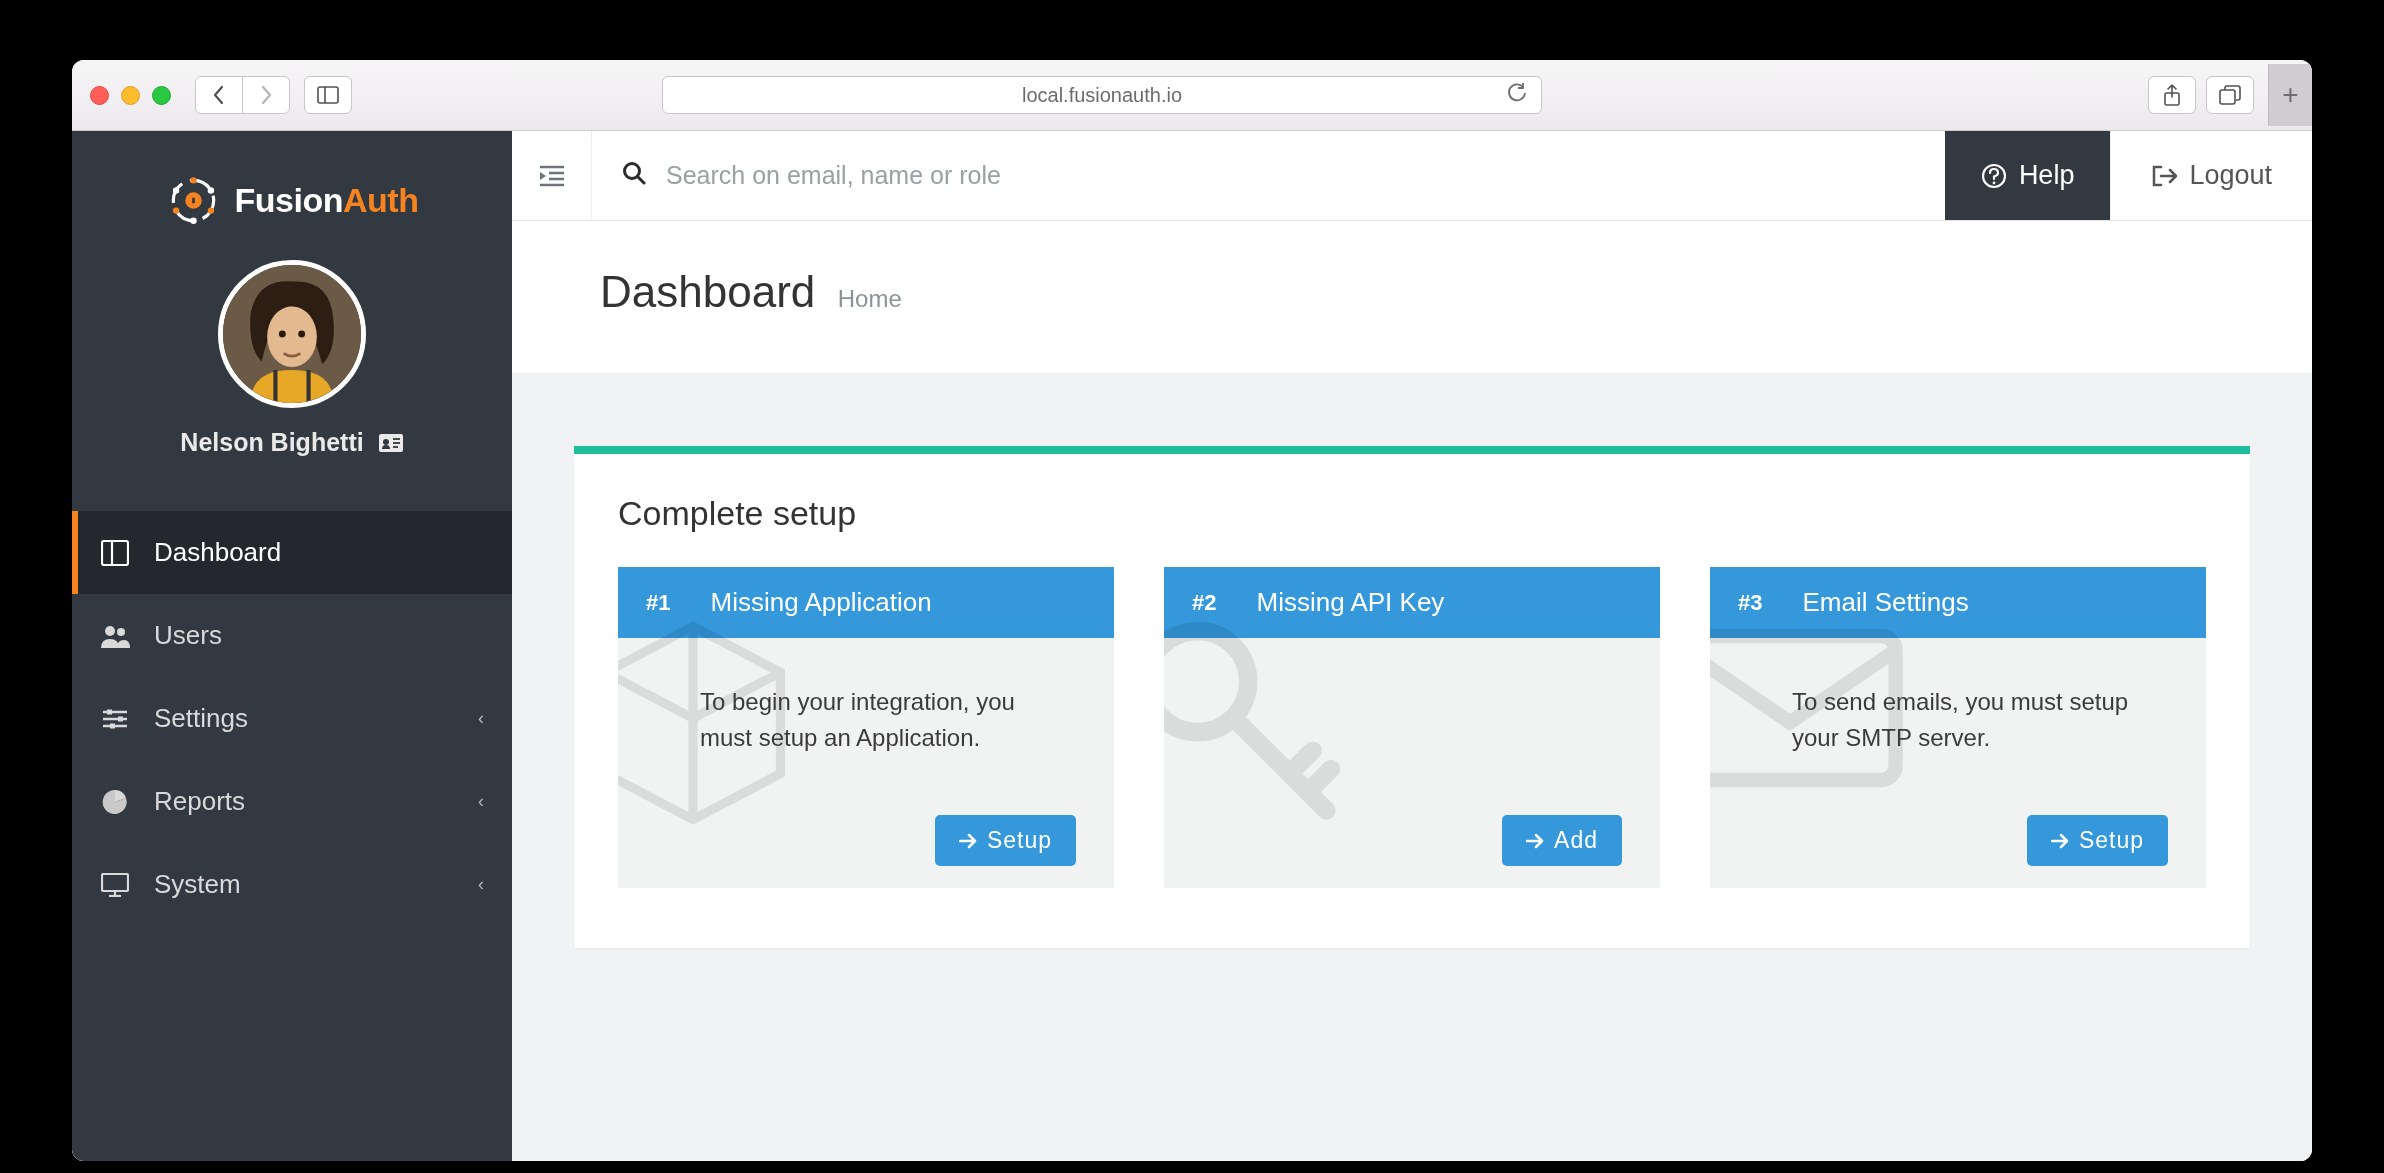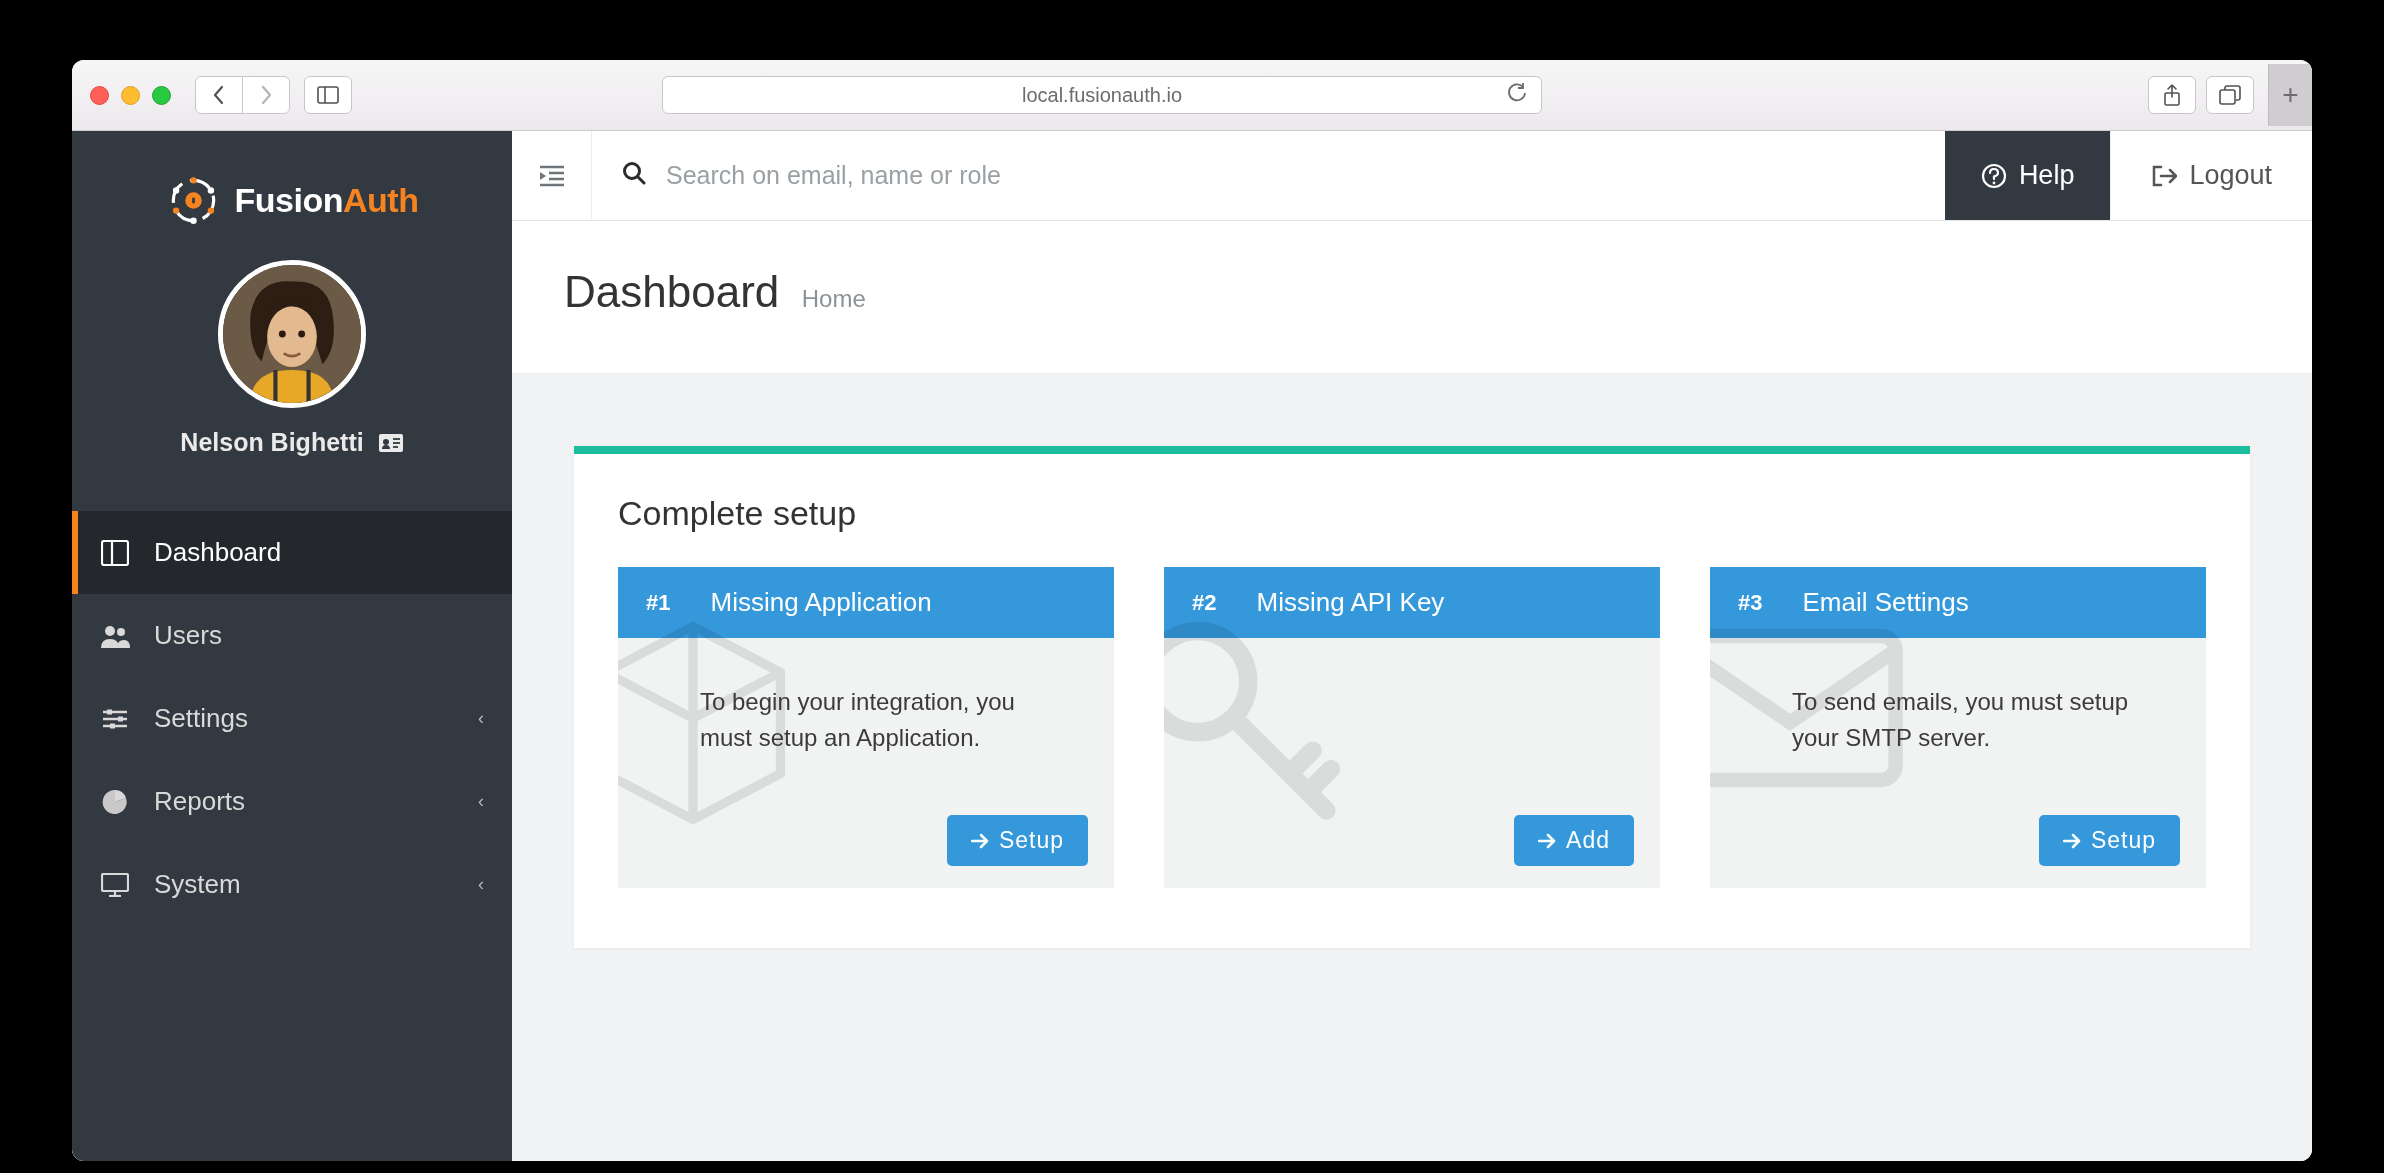--- a/index.html
+++ b/index.html
@@ -111,21 +111,21 @@
 .search-input::placeholder { color:#9aa0a3; }
 .help-btn {
   background:#333940; color:#fff; display:flex; align-items:center; gap:12px;
   padding:0 36px; font-size:27px; cursor:pointer;
 }
 .logout-btn {
   display:flex; align-items:center; gap:12px; padding:0 40px; font-size:27px; color:#555; cursor:pointer;
   border-left:1px solid #eee;
 }
 .page-header {
-  background:#fff; padding:46px 52px 56px; border-bottom:1px solid #ececec;
+  background:#fff; padding:46px 88px 56px; border-bottom:1px solid #ececec;
 }
 .page-header h1 { font-size:44px; font-weight:500; color:#333; display:inline-block; margin-right:18px;}
 .breadcrumb { font-size:24px; color:#8c9396; }
 
 .content { padding:72px 62px; }
 .panel {
   background:#fff; border-top:8px solid #1ebd9e; padding:40px 44px 60px;
   box-shadow:0 1px 3px rgba(0,0,0,0.05);
 }
 .panel-header { font-size:34px; color:#333; font-weight:400; margin-bottom:34px; }
@@ -135,21 +135,21 @@
 }
 .card-header {
   background:#3498db; color:#fff; padding:20px 28px; font-size:26px; font-weight:500;
   display:flex; align-items:center; gap:40px;
 }
 .card-num { font-size:22px; font-weight:600; }
 .card-body { padding:46px 52px 78px 82px; position:relative; min-height:250px; }
 .card-bg-icon { position:absolute; left:-40px; top:-30px; opacity:0.09; color:#000; }
 .card-text { font-size:24px; color:#3b3b3b; line-height:1.5; position:relative; z-index:1;}
 .card-btn {
-  position:absolute; right:26px; bottom:22px;
+  position:absolute; right:38px; bottom:22px;
   background:#3498db; color:#fff; border:none; padding:12px 24px;
   font-size:23px; border-radius:5px; display:inline-flex; align-items:center; gap:10px;
   cursor:pointer; letter-spacing:1px;
 }
 </style>
 </head>
 <body>
 
 <div class="browser-window">
 

